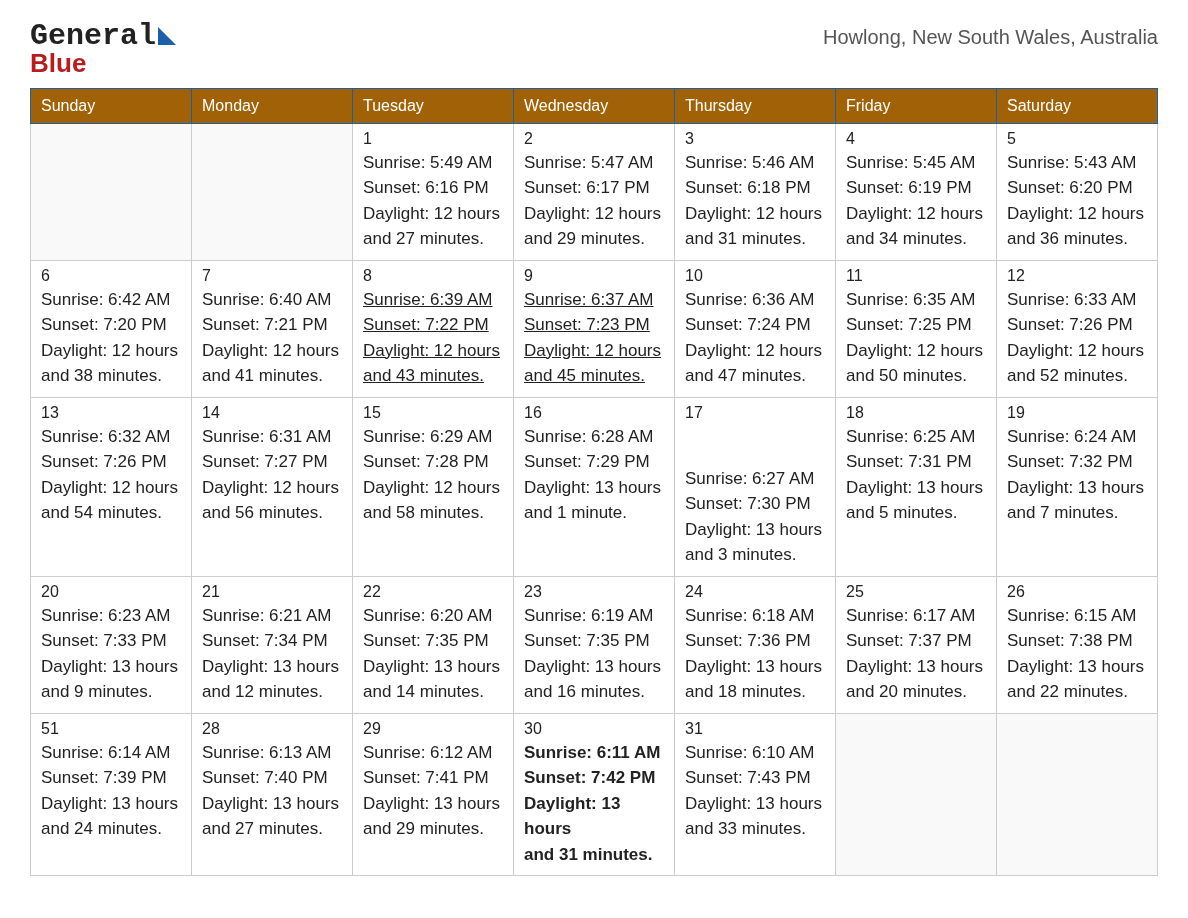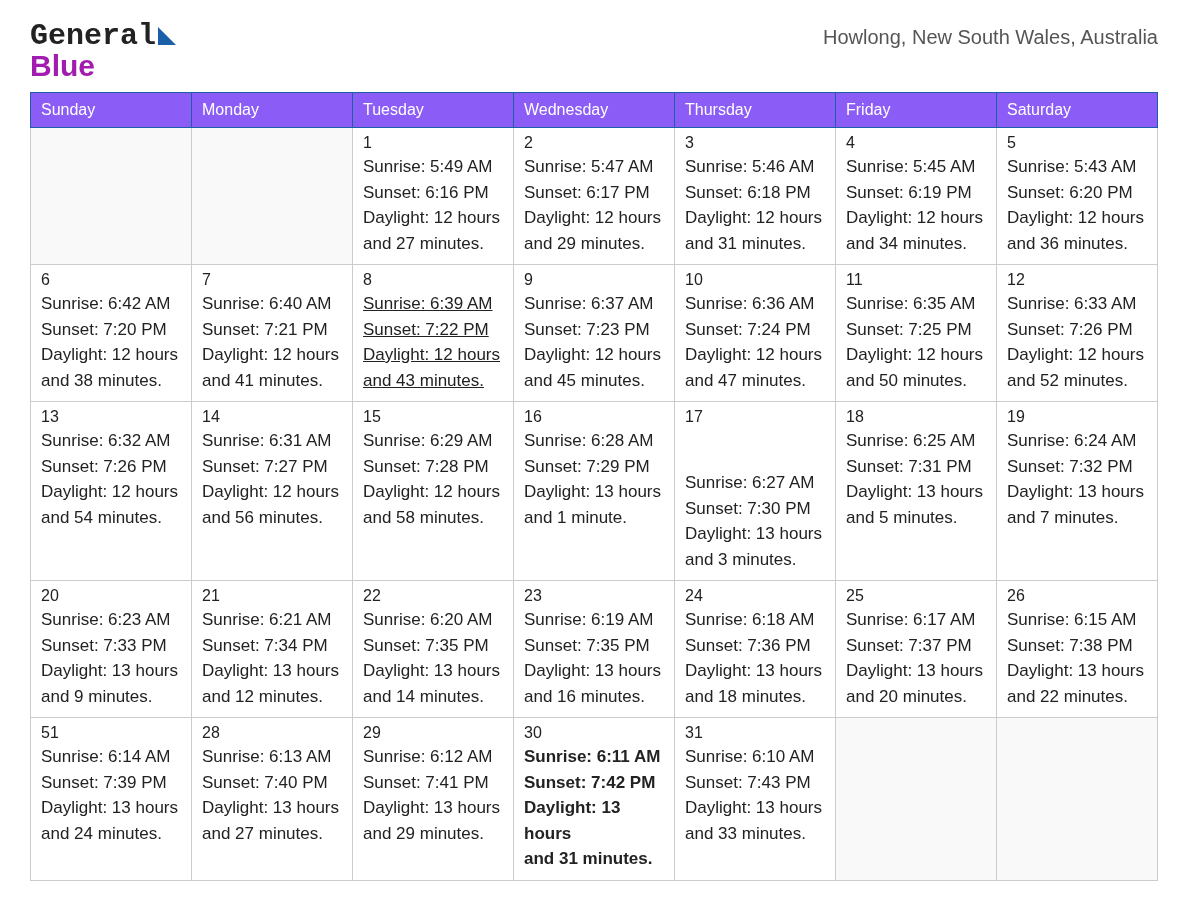--- a/index.html
+++ b/index.html
@@ -30,21 +30,21 @@
       font-size: 20px;
       color: #555;
       margin-top: 6px;
     }
     .calendar-table {
       width: 100%;
       border-collapse: collapse;
       table-layout: fixed;
     }
     .calendar-table th {
-      background-color: #8b5cf6;
+      background-color: #a16207;
       color: #fff;
       font-size: 16px;
       font-weight: normal;
       padding: 8px 10px;
       text-align: left;
       border: 1px solid #1a5fa8;
     }
     .calendar-table td {
       vertical-align: top;
       padding: 6px 10px 8px 10px;
@@ -73,21 +73,21 @@
   </style>
 </head>
 <body>
 
 <div class="header">
   <div class="logo-block">
     <div style="display:flex; align-items:center; gap:0;font-family:Liberation Mono, monospace;">
       <span style="font-size:30px; font-weight:bold; color:#222;">General</span>
       <span style="display:inline-block; width:0; height:0; border-style:solid; border-width:18px 0 0 18px; border-color:transparent transparent transparent #1a5fa8; margin-left:2px; margin-bottom:2px;"></span>
     </div>
-    <div style="font-size:30px; font-weight:bold; color:#a21caf; margin-top:-4px;">Blue</div>
+    <div style="font-size:26px; font-weight:bold; color:#b91c1c; margin-top:-4px;">Blue</div>
   </div>
   <div class="title-block">
     <div class="location-title">Howlong, New South Wales, Australia</div>
   </div>
 </div>
 
 <table class="calendar-table">
   <thead>
     <tr>
       <th>Sunday</th>
@@ -156,21 +156,21 @@
         </td>
         <td>
           <span class="day-number">8</span>
           <div class="day-info" style="white-space: pre-line; text-decoration: underline;">Sunrise: 6:39 AM
 Sunset: 7:22 PM
 Daylight: 12 hours
 and 43 minutes.</div>
         </td>
         <td>
           <span class="day-number">9</span>
-          <div class="day-info" style="white-space: pre-line;">Sunrise: 6:37 AM
+          <div class="day-info" style="white-space: pre-line; text-decoration: underline;">Sunrise: 6:37 AM
 Sunset: 7:23 PM
 Daylight: 12 hours
 and 45 minutes.</div>
         </td>
         <td>
           <span class="day-number">10</span>
           <div class="day-info" style="white-space: pre-line;">Sunrise: 6:36 AM
 Sunset: 7:24 PM
 Daylight: 12 hours
 and 47 minutes.</div>

